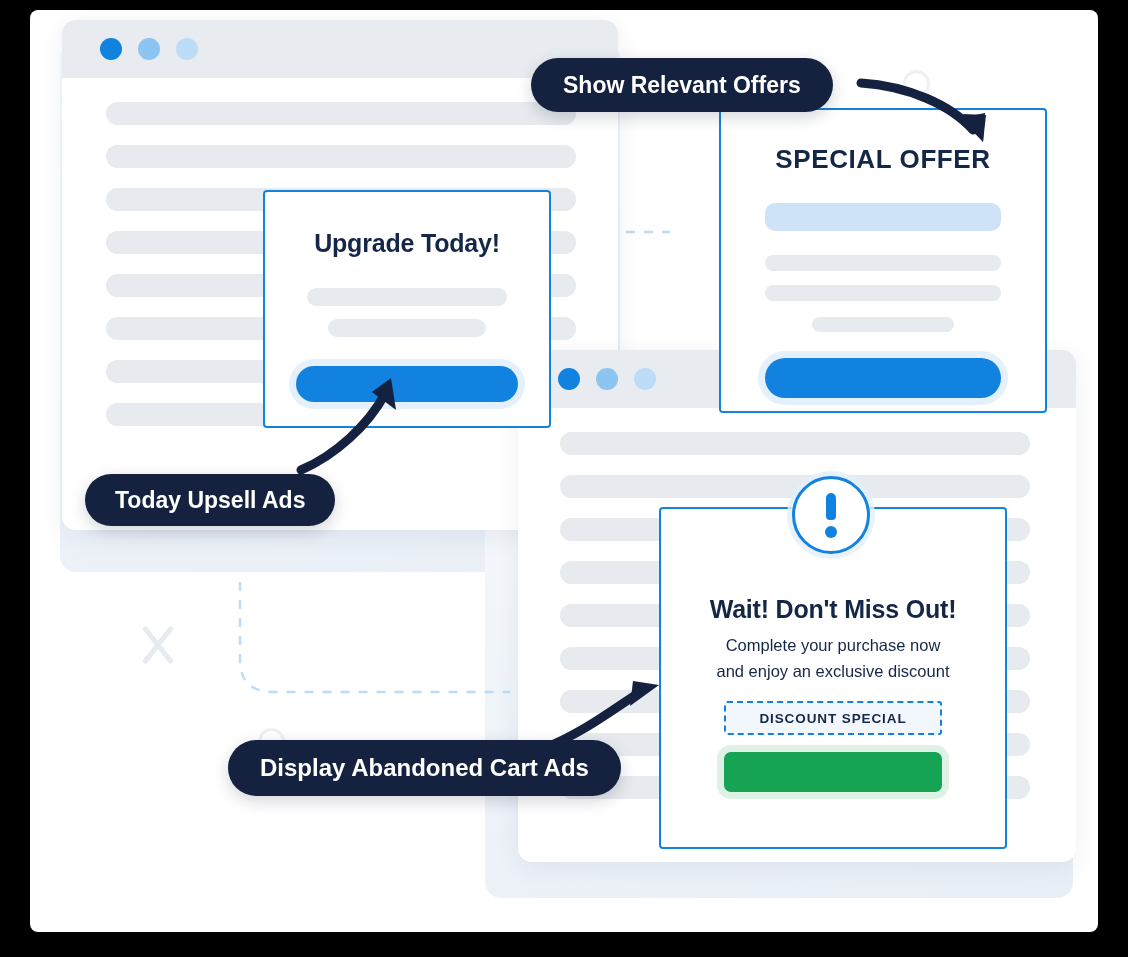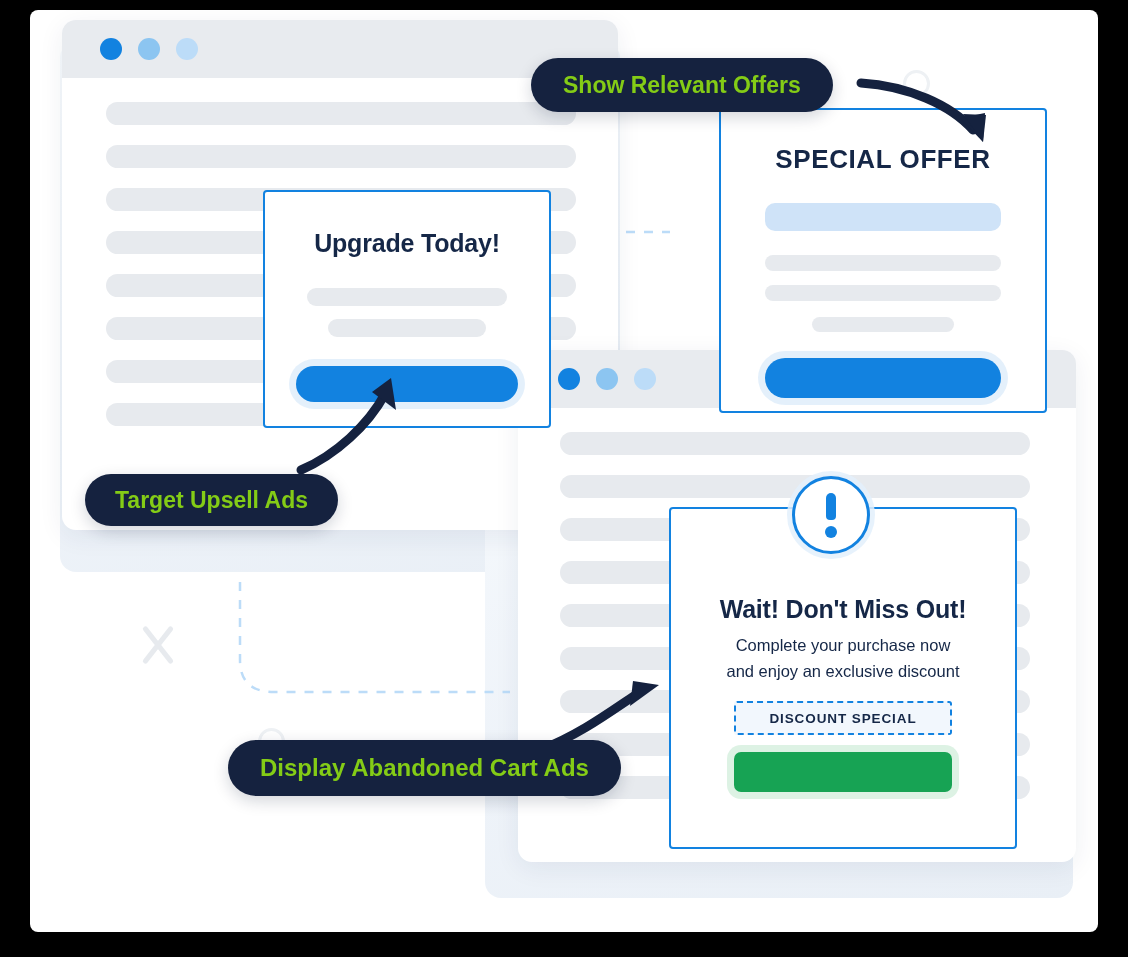--- a/index.html
+++ b/index.html
@@ -148,21 +148,21 @@
   
   .card-offer { left: 689px; top: 98px; width: 328px; height: 305px; }
   .card-offer .promo-title { font-size: 26px; margin-top: 34px; letter-spacing: .6px; }
   .card-offer .bar-1 { width: 236px; height: 28px; margin-top: 28px; }
   .card-offer .bar-2 { width: 236px; height: 16px; margin-top: 24px; }
   .card-offer .bar-3 { width: 236px; height: 16px; margin-top: 14px; }
   .card-offer .bar-4 { width: 142px; height: 15px; margin-top: 16px; }
   .card-offer .pill-btn { width: 236px; height: 40px; margin-top: 26px; }
 
   
-  .card-cart { left: 629px; top: 497px; width: 348px; height: 342px; margin-left: 10px; }
+  .card-cart { left: 629px; top: 497px; width: 348px; height: 342px; }
   .card-cart .promo-title { font-size: 25px; margin-top: 86px; }
   .card-cart .sub {
     color: #152747;
     font-size: 16.5px;
     text-align: center;
     line-height: 1.55;
     margin-top: 9px;
   }
   .coupon {
     width: 218px; height: 34px;
@@ -198,21 +198,21 @@
   }
   .alert-dot { width: 12px; height: 12px; border-radius: 50%; background: #1282e0; }
 
   
   .arrow-svg { position: absolute; left: 0; top: 0; width: 1128px; height: 957px; pointer-events: none; }
 
   
   .callout {
     position: absolute;
     background: #15223f;
-    color: #84cc16;
+    color: #ffffff;
     border-radius: 30px;
     font-weight: bold;
     display: flex; align-items: center; justify-content: center;
     box-shadow: 0 5px 16px rgba(12,24,48,.18);
     white-space: nowrap;
   }
   .callout-offers  { left: 531px; top: 58px;  height: 54px; padding: 0 32px; font-size: 23px; }
   .callout-upsell  { left: 85px;  top: 474px; height: 52px; padding: 0 30px; font-size: 23px; }
   .callout-cart    { left: 228px; top: 740px; height: 56px; padding: 16px 32px; font-size: 24px; }
 </style>
@@ -318,16 +318,16 @@
       <path d="M391 378 L396 410 L372 392 Z" fill="#15223f"></path>
     </g>
 
     <g>
       <path d="M540 750 C580 735 614 709 640 692" stroke="#15223f" stroke-width="9" stroke-linecap="round" fill="none"></path>
       <path d="M659 685 L630 706 L633 681 Z" fill="#15223f"></path>
     </g>
   </svg>
 
   <div class="callout callout-offers">Show Relevant Offers</div>
-  <div class="callout callout-upsell">Target Upsell Ads</div>
+  <div class="callout callout-upsell">Today Upsell Ads</div>
   <div class="callout callout-cart">Display Abandoned Cart Ads</div>
 
 </div>
 
 </body></html>

